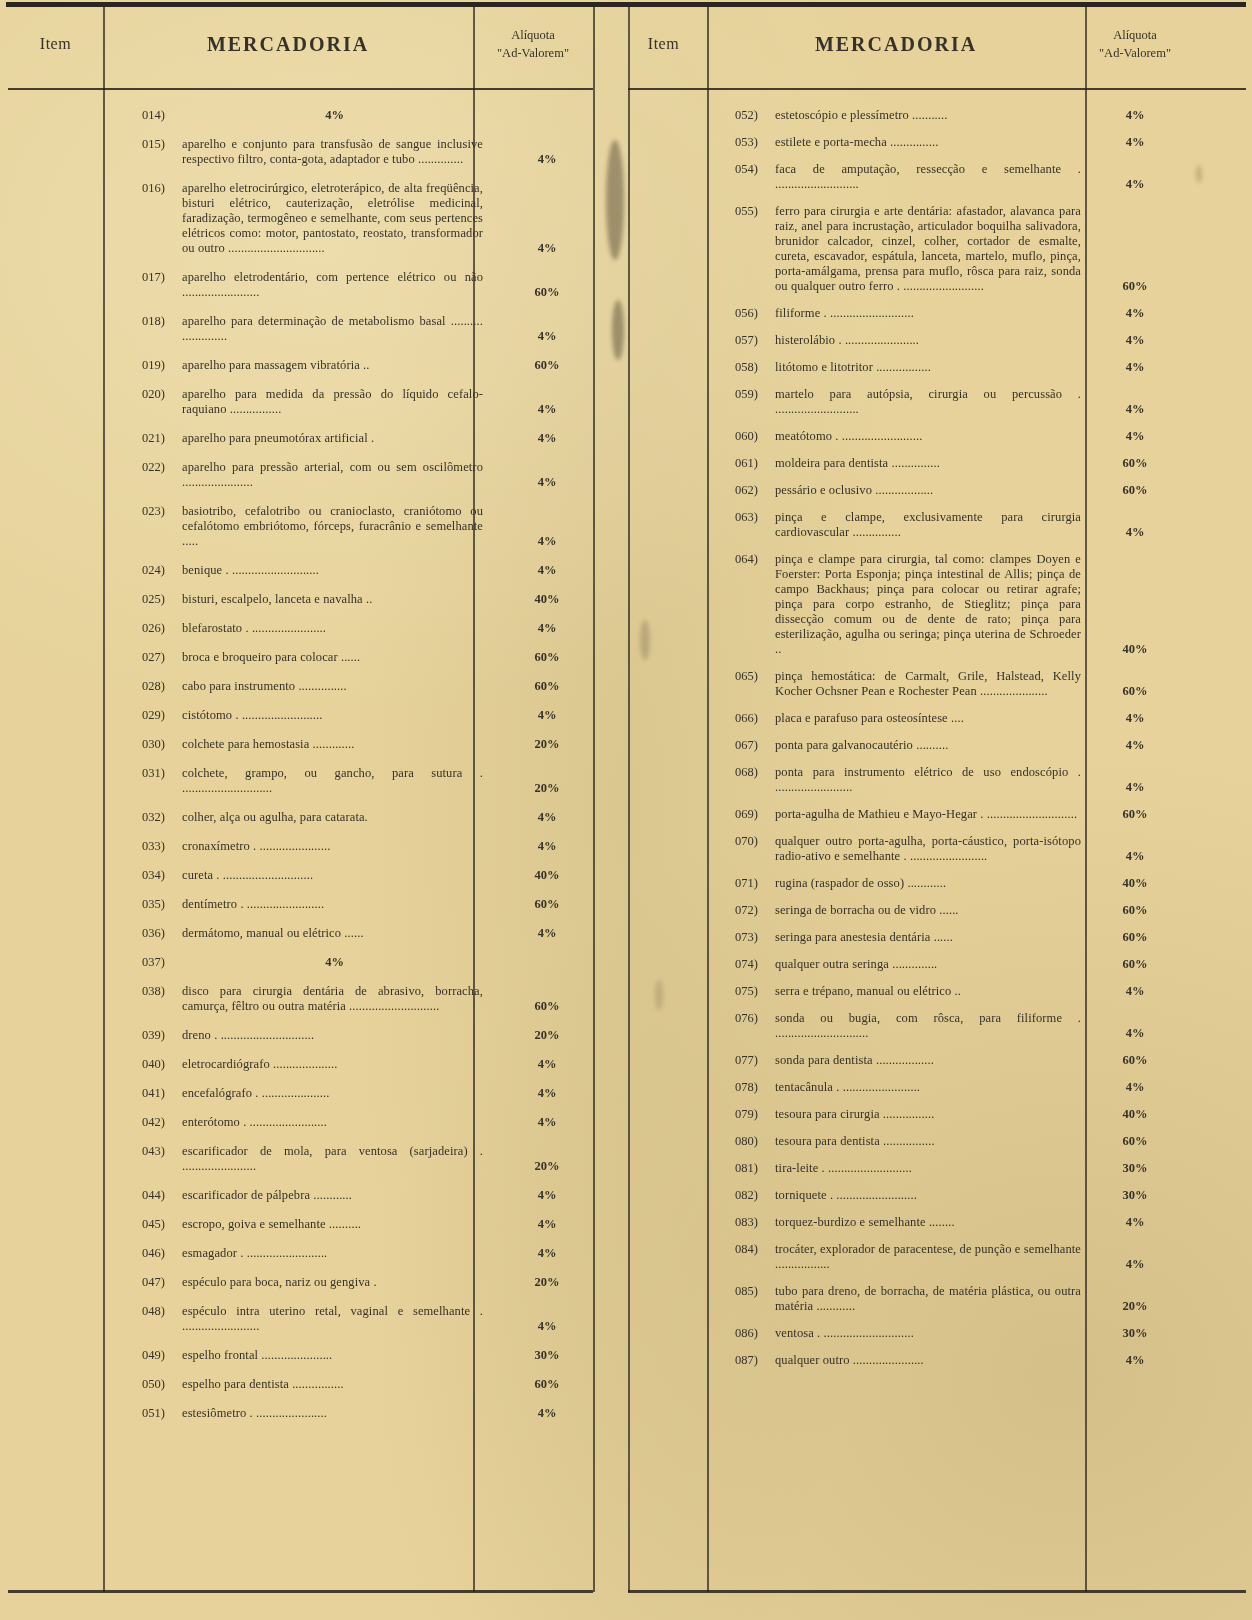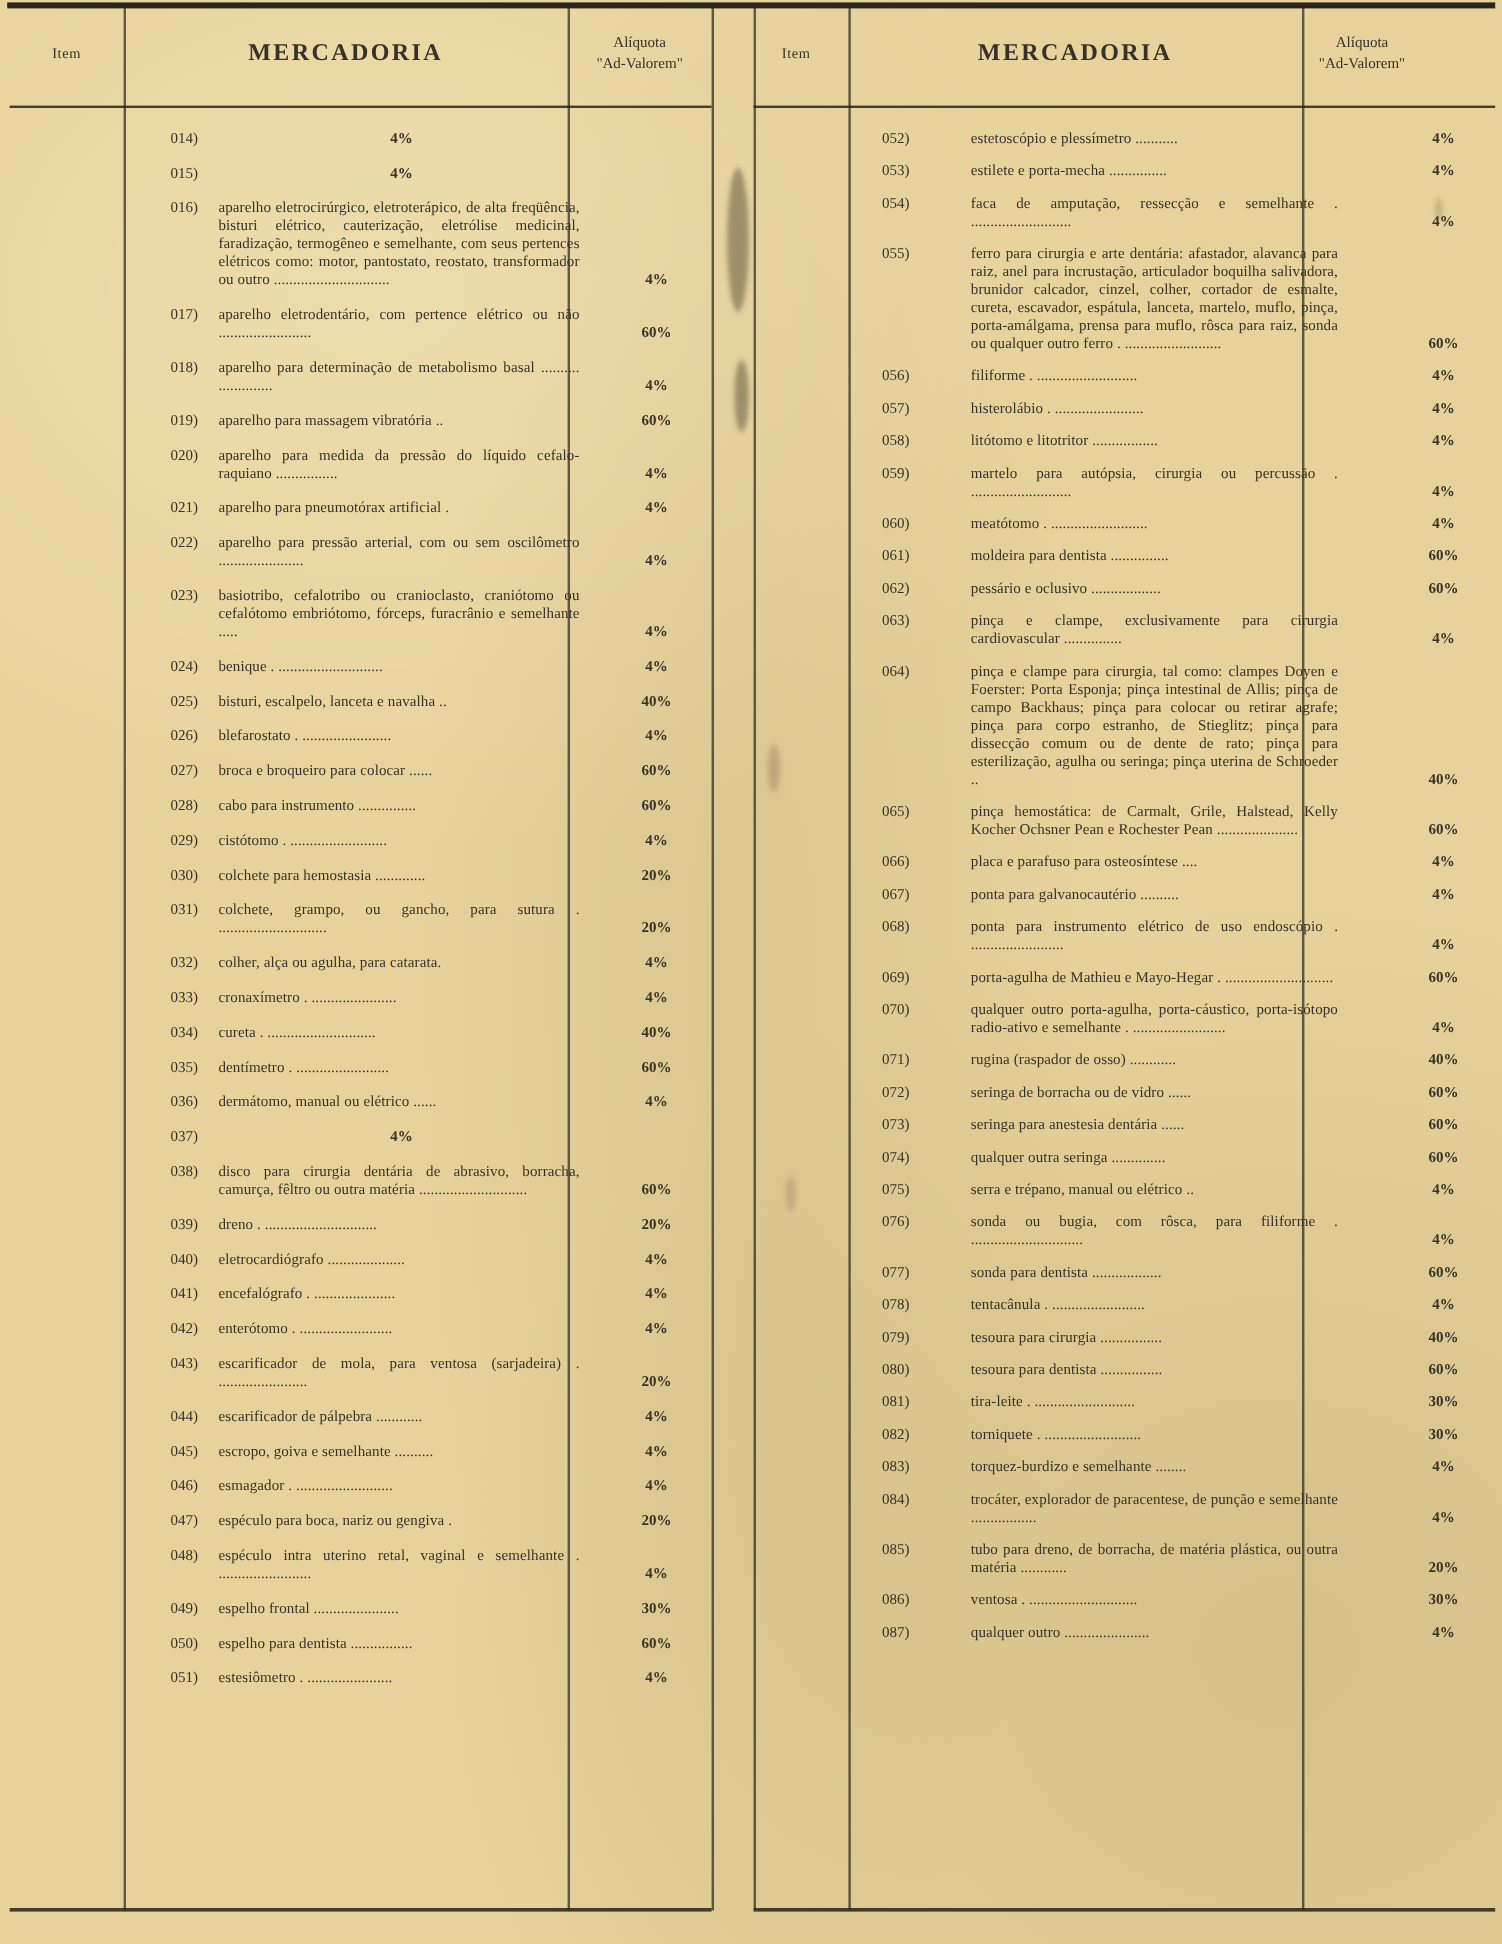--- a/index.html
+++ b/index.html
@@ -18,31 +18,31 @@
   .vrule { position:absolute; top:4px; height:1588px; width:2px; background:rgba(45,40,30,0.72); }
   .hrule { position:absolute; height:2px; background:rgba(40,35,25,0.85); }
 
   .half { position:absolute; top:0; height:1620px; }
   .half-left  { left:8px;   width:585px; }
   .half-right { left:620px; width:632px; }
 
   .col-header { position:absolute; top:0; left:0; right:0; height:88px; display:grid; align-items:center; }
   .half-left  .col-header { grid-template-columns:95px 370px 120px; }
   .half-right .col-header { grid-template-columns:87px 378px 100px; }
-  .h-item { text-align:center; font-size:12px; letter-spacing:0.5px; }
+  .h-item { text-align:center; font-size:16px; letter-spacing:0.5px; }
   .h-merc { text-align:center; font-weight:bold; letter-spacing:2px; font-size:20px; }
   .h-rate { text-align:center; font-size:12.5px; line-height:18px; }
 
   .rows { position:absolute; top:108px; }
   .half-left  .rows { left:134px; width:465px; }
   .half-right .rows { left:115px; width:450px; }
 
   .row { display:grid; }
   .half-left  .row { grid-template-columns:40px 305px 120px; margin-bottom:14px; }
-  .half-right .row { grid-template-columns:40px 310px 100px; margin-bottom:12px;gap:34px; }
+  .half-right .row { grid-template-columns:40px 310px 100px; margin-bottom:12px; }
   .num  { font-size:12.5px; line-height:15px; white-space:nowrap; }
   .desc { font-size:12.5px; line-height:15px; text-align:justify; padding-right:4px; letter-spacing:0.1px; word-break:break-word; }
   .rate { align-self:end; text-align:center; font-size:12.5px; line-height:15px; font-weight:bold; white-space:nowrap; }
 
   .artifact { position:absolute; background:rgba(50,42,28,0.40); filter:blur(2px); border-radius:50%; pointer-events:none; }
 </style>
 </head>
 <body>
 
 <div class="page">
@@ -75,20 +75,21 @@
       </div>
     </header>
     <div class="rows" id="rows-left">
   <div class="row">
     <div class="num">014)</div>
     <div class="rate">4%</div>
   </div>
 
   <div class="row">
     <div class="num">015)</div>
+    <div class="desc">aparelho e conjunto para transfusão de sangue inclusive respectivo filtro, conta-gota, adaptador e tubo ..............</div>
     <div class="rate">4%</div>
   </div>
 
   <div class="row">
     <div class="num">016)</div>
     <div class="desc">aparelho eletrocirúrgico, eletroterápico, de alta freqüência, bisturi elétrico, cauterização, eletrólise medicinal, faradização, termogêneo e semelhante, com seus pertences elétricos como: motor, pantostato, reostato, transformador ou outro ..............................</div>
     <div class="rate">4%</div>
   </div>
 
   <div class="row">

